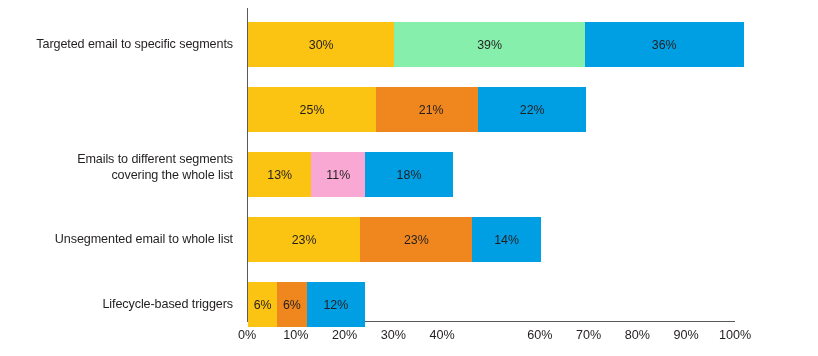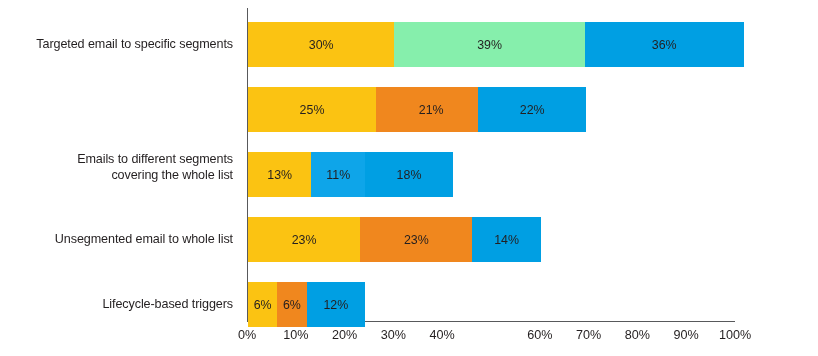--- a/index.html
+++ b/index.html
@@ -152,21 +152,21 @@
           <span class="seg-label">21%</span>
         </div>
         <div class="seg s2" style="width: 107.36px; background: rgb(0, 159, 227);">
           <span class="seg-label">22%</span>
         </div>
       </div>
       <div class="bar-row" style="top: 144px; height: 45px;">
         <div class="seg s0" style="width: 63.44px; background: rgb(251, 195, 18);">
           <span class="seg-label">13%</span>
         </div>
-        <div class="seg s1" style="width: 53.68px; background: #0ea5e9;">
+        <div class="seg s1" style="width: 53.68px; background: #f9a8d4;">
           <span class="seg-label">11%</span>
         </div>
         <div class="seg s2" style="width: 87.84px; background: rgb(0, 159, 227);">
           <span class="seg-label">18%</span>
         </div>
       </div>
       <div class="bar-row" style="top: 209px; height: 45px;">
         <div class="seg s0" style="width: 112.24px; background: rgb(251, 195, 18);">
           <span class="seg-label">23%</span>
         </div>

